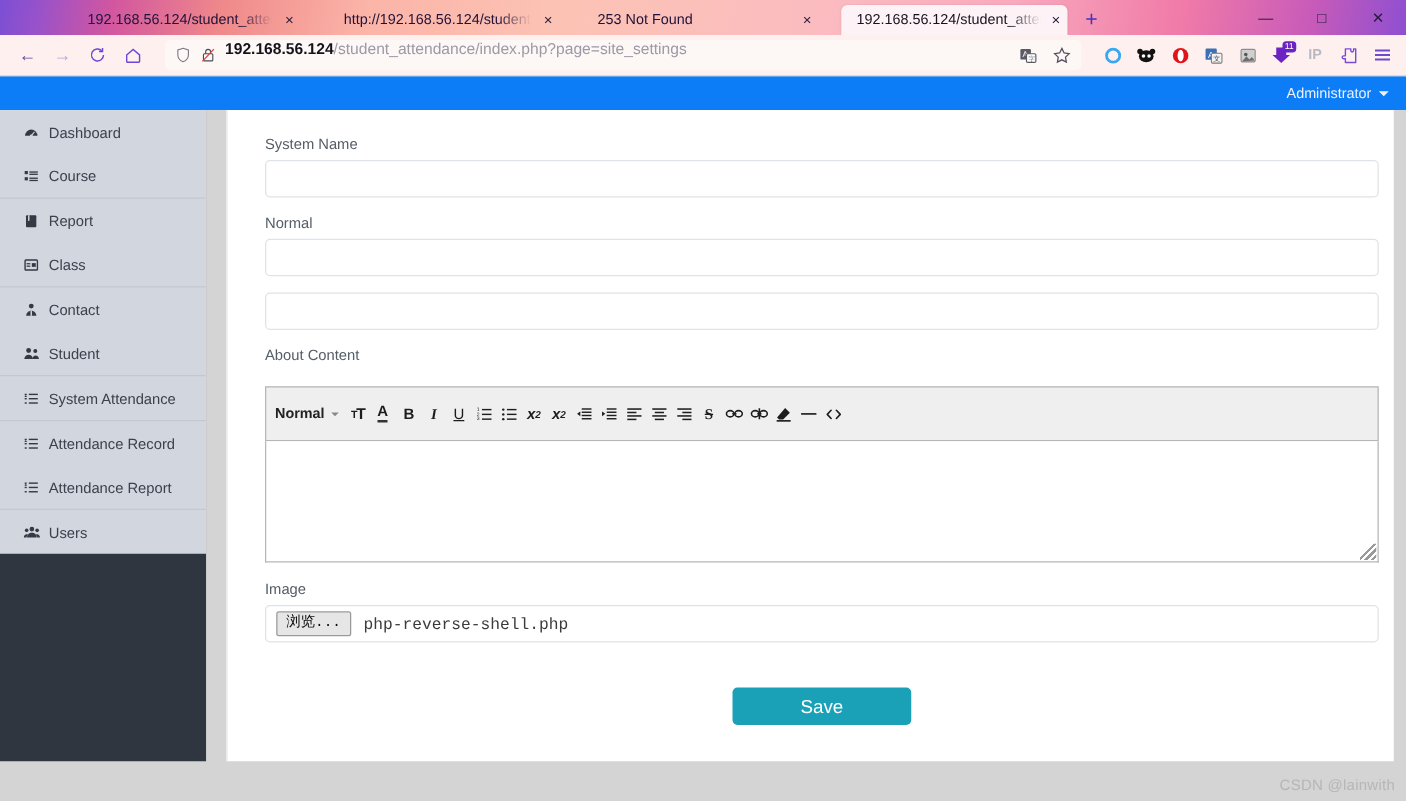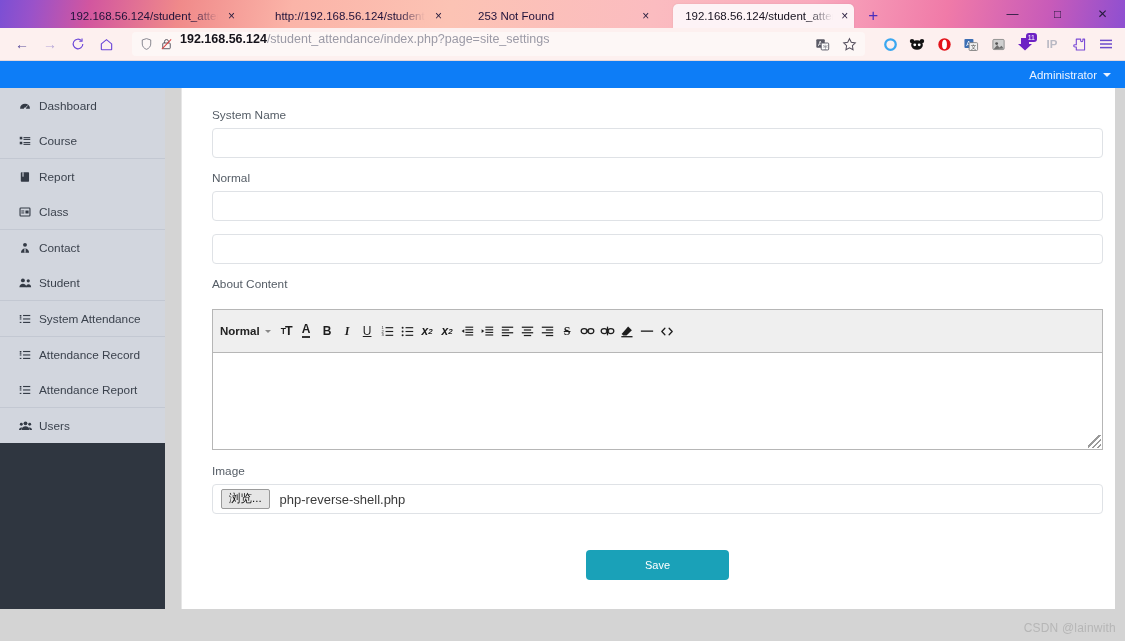--- a/index.html
+++ b/index.html
@@ -238,38 +238,39 @@
       linear-gradient(135deg, transparent 0 42%, #9a9a9a 42% 52%, transparent 52% 62%, #9a9a9a 62% 72%, transparent 72% 82%, #9a9a9a 82% 92%, transparent 92%);
   }
 
   .file-row {
     width: 100%; height: 30px;
     border: 1px solid #dfe2e6;
     border-radius: 4px;
     display: flex; align-items: center;
     padding: 0 8px; gap: 10px;
     background: #fff;
+    font-family: Liberation Mono, monospace;
   }
   .browse-btn {
     border: 1px solid #9a9a9a;
     background: #e6e6e6;
     border-radius: 2px;
     font-size: 11.5px;
     padding: 2px 7px;
     color: #0b0b0b;
     line-height: 1.15;
   }
   .file-name { font-size: 13px; color: #3b3b3b; }
 
   .save-row { text-align: center; margin-top: 36px; }
   .save-btn {
     width: 143px; height: 30px;
     background: #1aa1b8;
     color: #fff; border: none; border-radius: 4px;
-    font-size: 11px;
+    font-size: 15px;
     font-family: "Liberation Sans", sans-serif;
   }
 
   .watermark {
     position: absolute;
     right: 9px; bottom: 6px;
     font-size: 12px;
     color: #b6b6b6;
     letter-spacing: .2px;
   }

